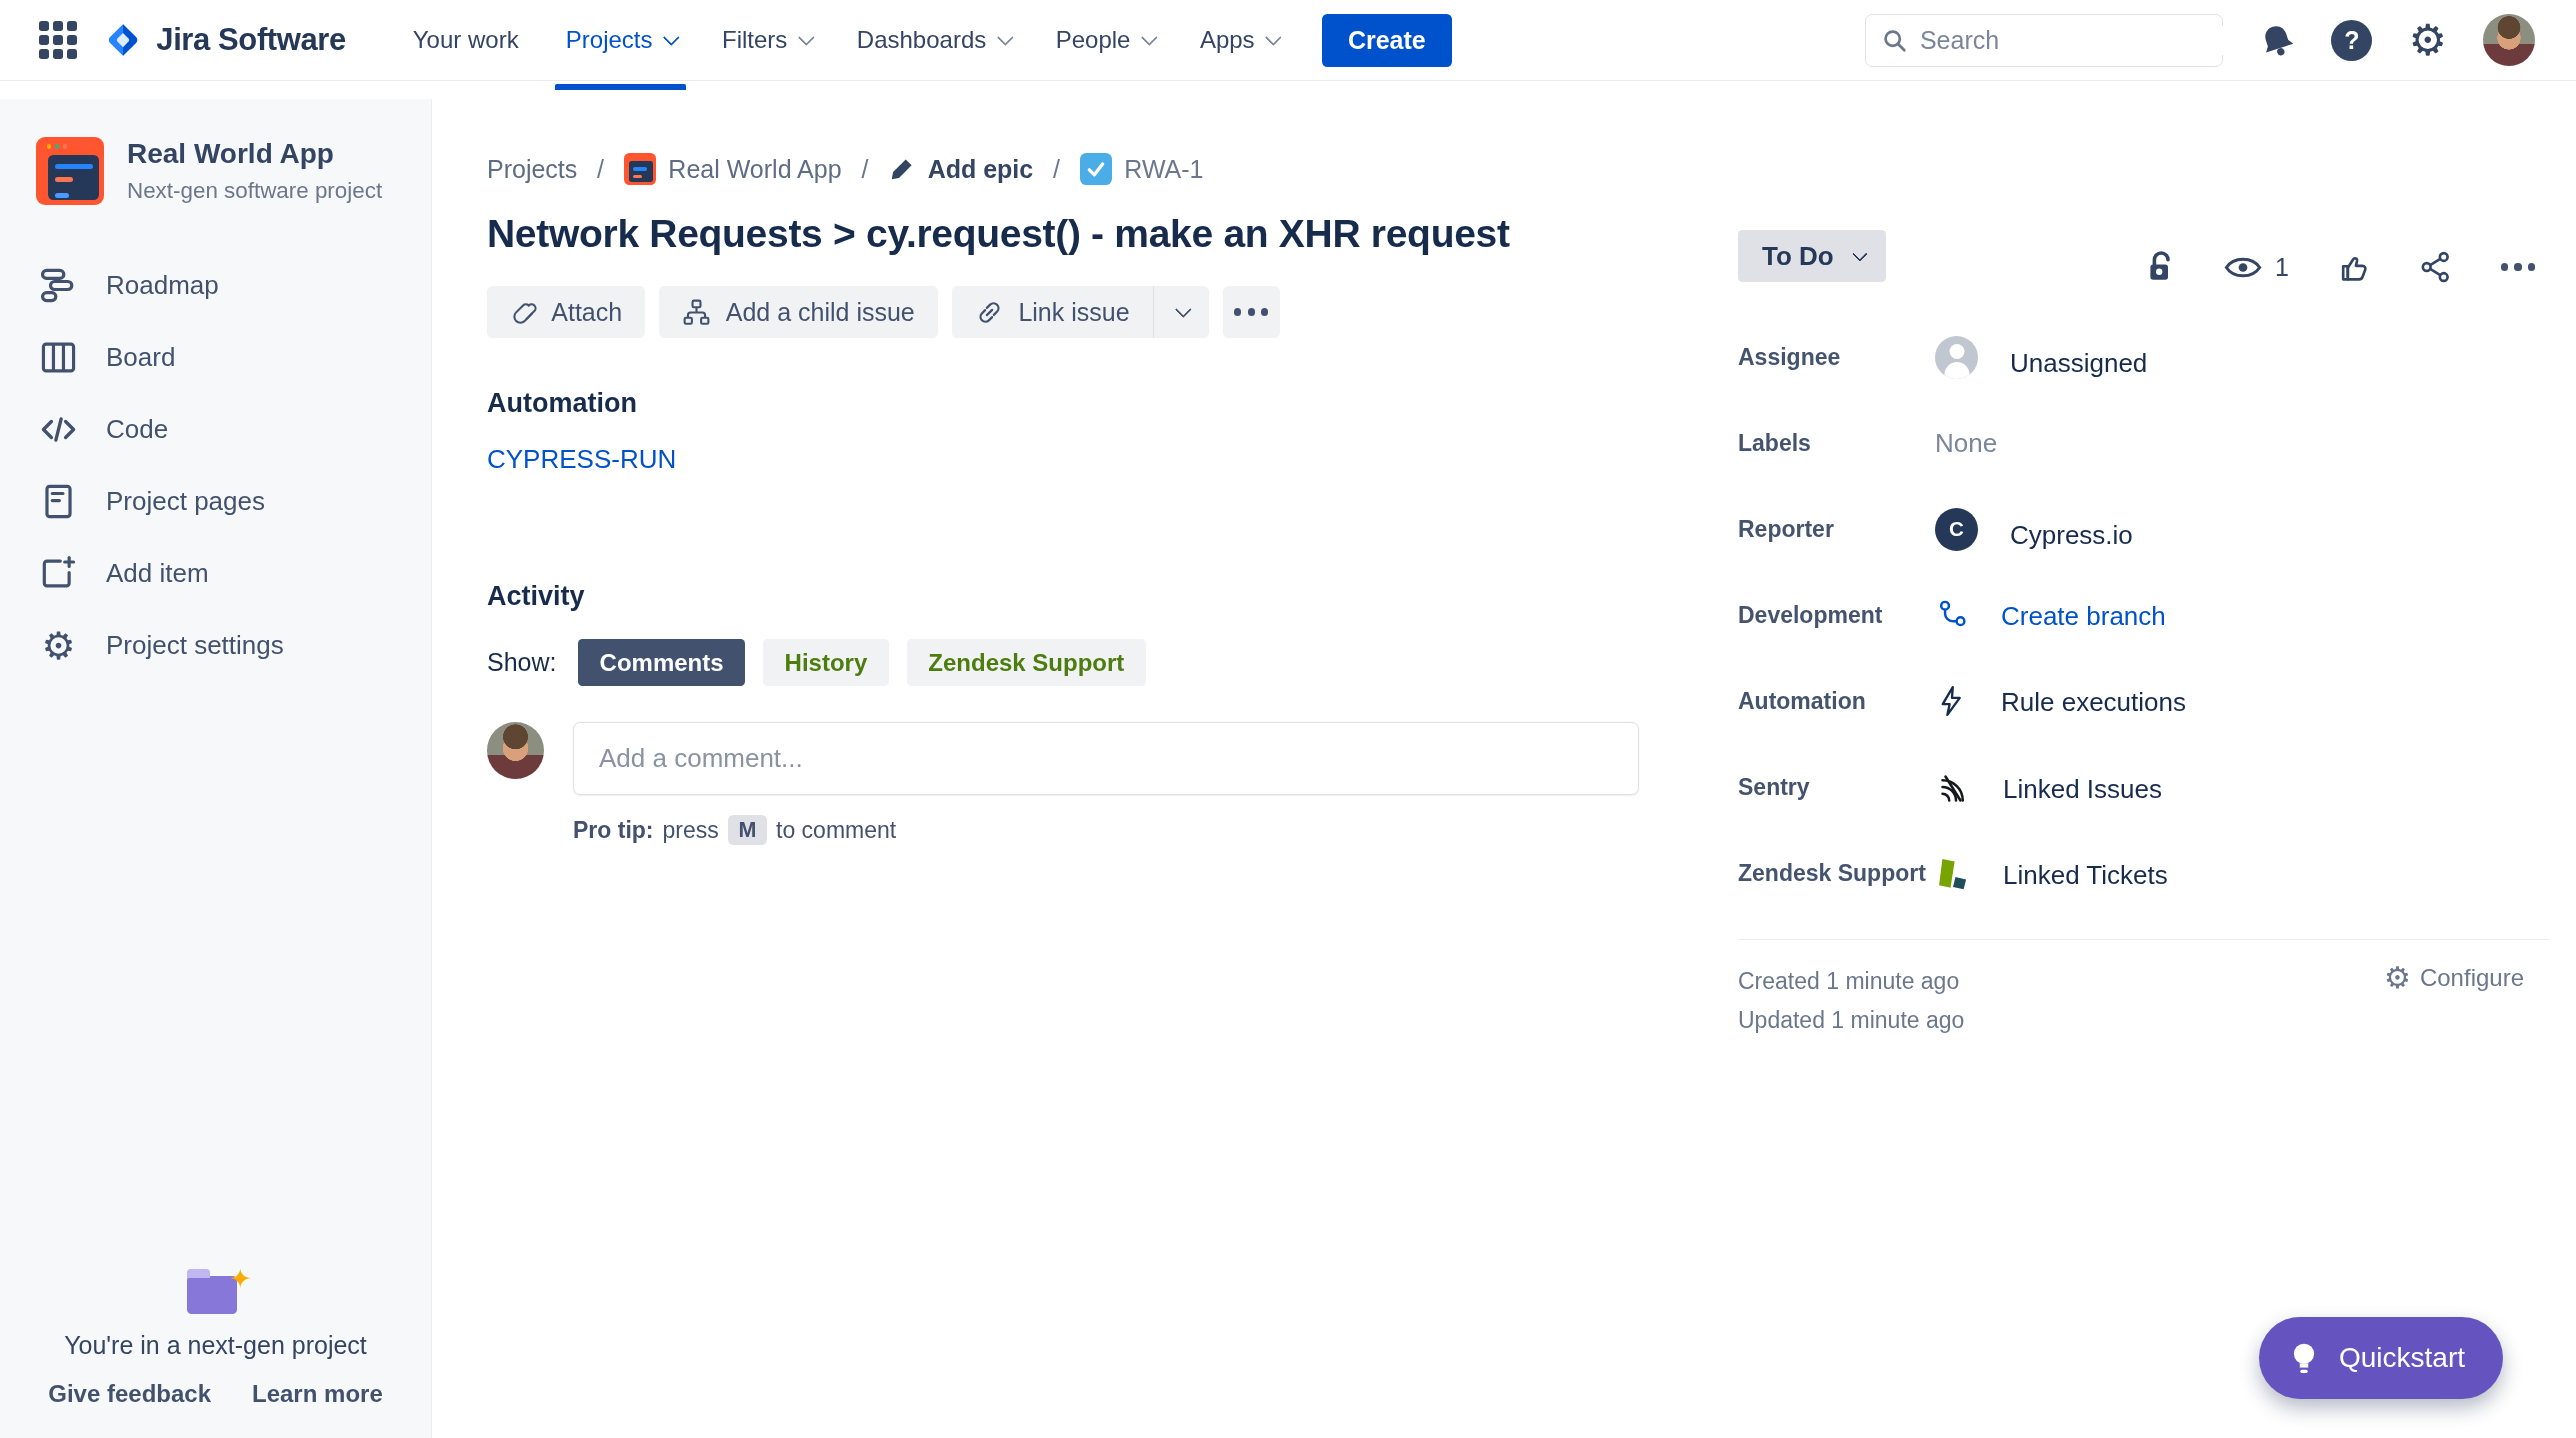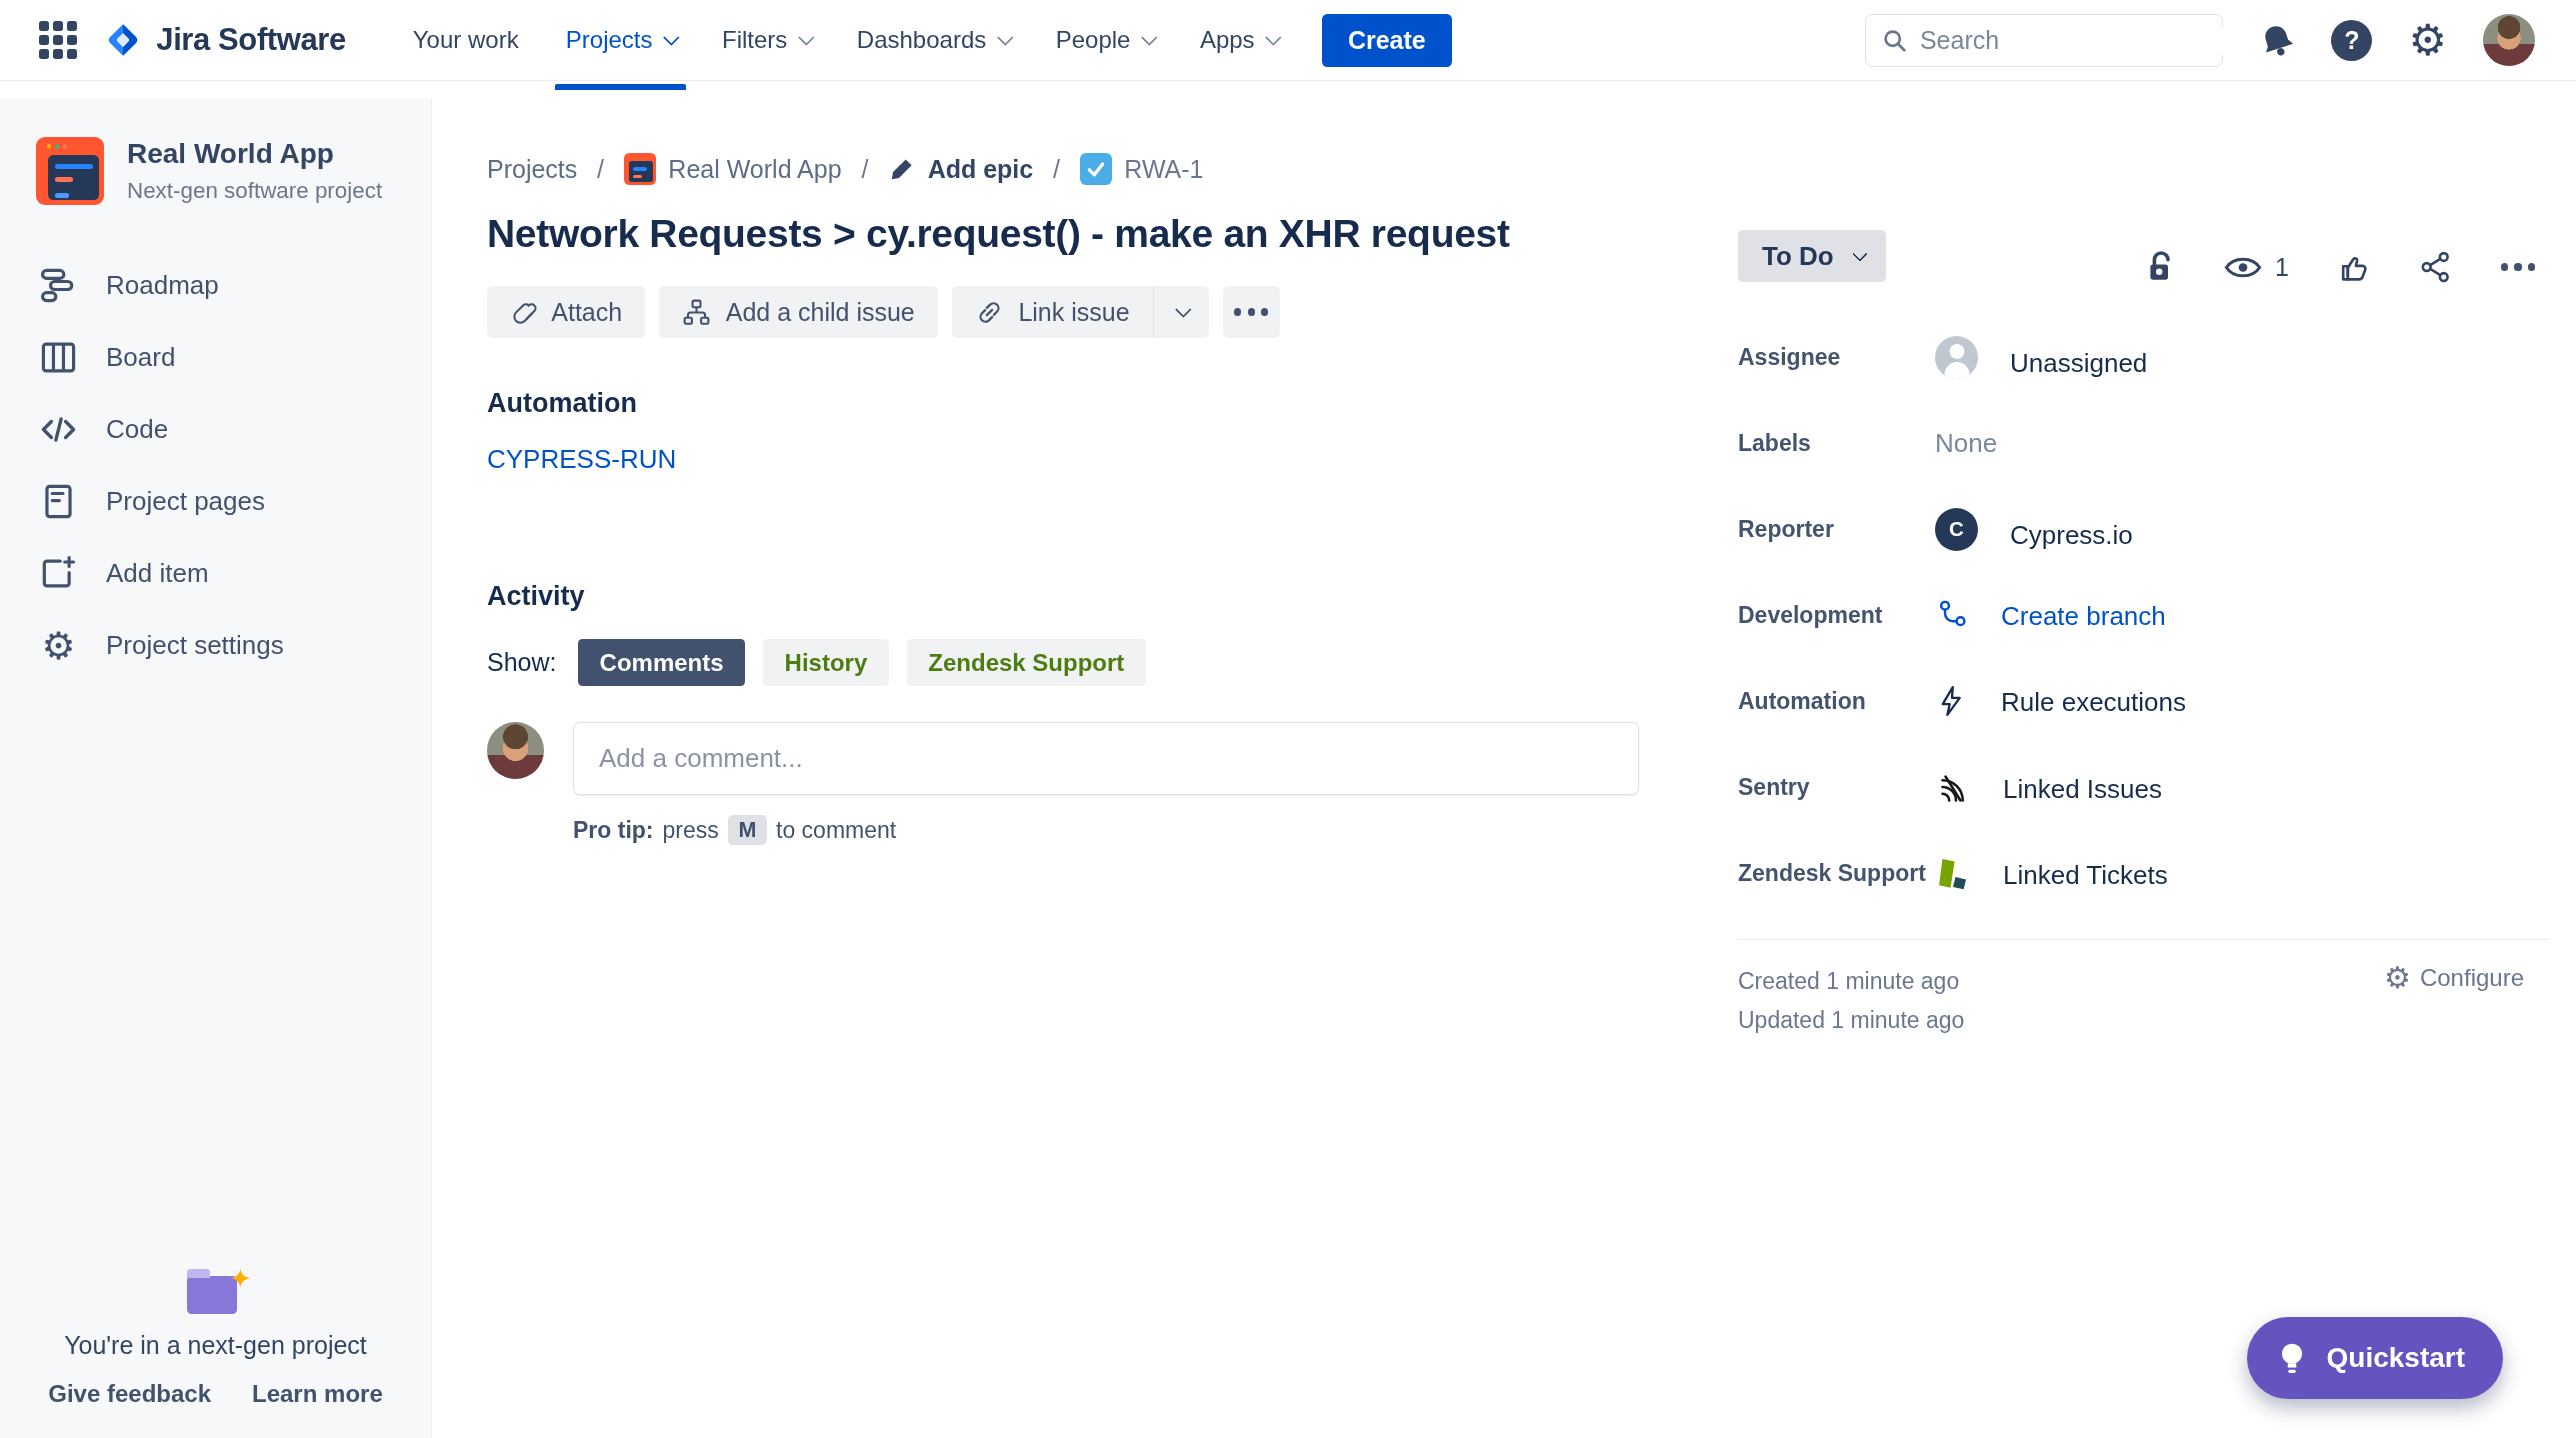--- a/index.html
+++ b/index.html
@@ -126,21 +126,21 @@
   .rdivider { border-top:1.8px solid #EBECF0; margin-top:23px; }
   .rfoot { position:relative; margin-top:21.5px; }
   .meta { font-size:23px; color:#6B778C; line-height:39px; }
   .configure { position:absolute; right:25px; top:1.8px; display:flex; align-items:center; gap:9px; color:#6B778C;
                font-size:24px; cursor:pointer; }
   .configure .gear-glyph { font-size:30px; color:#6B778C; }
 
   
   .quickstart { position:absolute; right:73px; bottom:39px; height:82px; padding:0 38px 0 30px; border-radius:41px;
                 background:#6554C0; border:none; color:#fff; display:flex; align-items:center; gap:20px;
-                font-size:28px; font-weight:700; font-family:inherit; cursor:pointer; box-shadow:0 9px 20px rgba(9,30,66,0.3); }
+                font-size:28px; font-weight:400; font-family:inherit; cursor:pointer; box-shadow:0 9px 20px rgba(9,30,66,0.3); }
 </style>
 </head>
 <body>
 
 <header class="topnav">
   <div class="appgrid">
     <i></i>
       <i></i>
       <i></i>
       <i></i>

